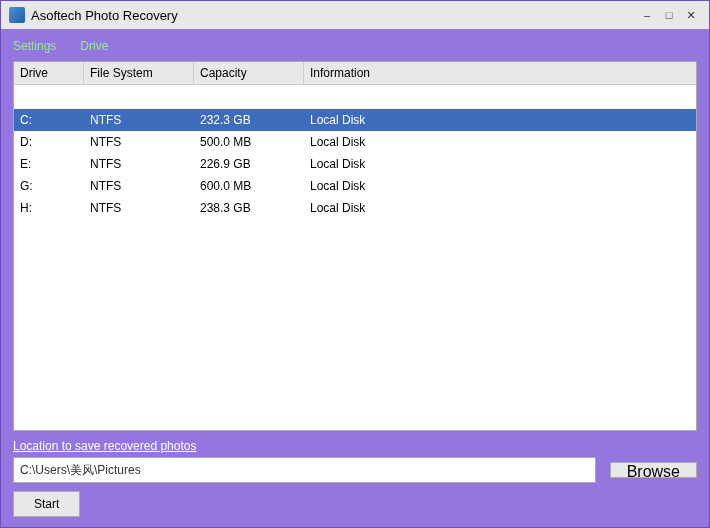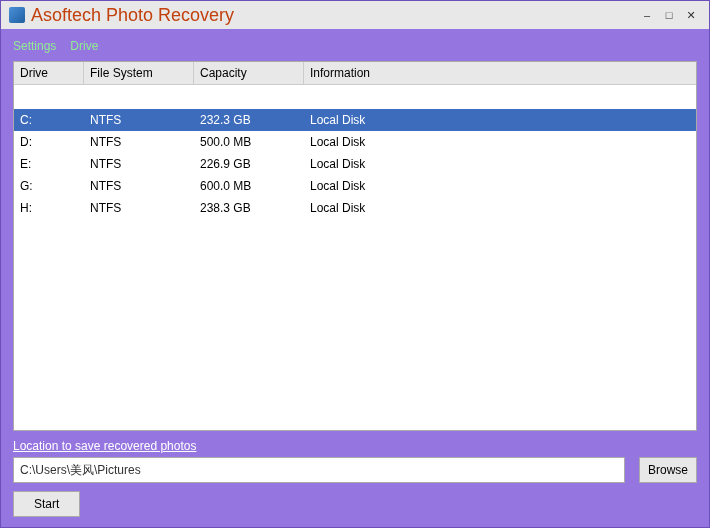--- a/index.html
+++ b/index.html
@@ -33,22 +33,22 @@
     .title-bar-icon {
       width: 16px;
       height: 16px;
       margin-right: 6px;
       background: linear-gradient(135deg, #4a90d9, #2060a0);
       border-radius: 2px;
       flex-shrink: 0;
     }
     .title-bar-text {
       flex: 1;
-      font-size: 18px;
-      color: #c2410c;
+      font-size: 13px;
+      color: #000000;
     }
     .title-bar-controls {
       display: flex;
       gap: 2px;
     }
     .title-bar-btn {
       width: 20px;
       height: 18px;
       background: transparent;
       border: none;
@@ -87,21 +87,21 @@
       border: 1px solid #c0a0f0;
       background: transparent;
       color: #ffffaa;
       padding: 3px 14px;
       cursor: pointer;
       font-size: 12px;
       border-radius: 2px;
     }
     .top-bar-right {
       display: flex;
-      gap: 14px;
+      gap: 24px;
     }
     .link-btn {
       background: none;
       border: none;
       color: #90ee90;
       cursor: pointer;
       font-size: 12px;
       text-decoration: none;
     }
 
@@ -167,26 +167,26 @@
     .save-location-input {
       flex: 1;
       height: 26px;
       border: 1px solid #aaa;
       background: white;
       padding: 0 6px;
       font-size: 12px;
       color: #333;
     }
     .browse-btn {
-      height: 26px;
-      padding: 0 8px;
-      border: 1px solid #aaa;
-      background: #e8e8e8;
-      cursor: pointer;
-      font-size: 12px;
+      height: 16px;
+      padding: 0 16px;
+      border: 1px solid #aaa;
+      background: #e8e8e8;
+      cursor: pointer;
+      font-size: 16px;
       white-space: nowrap;
     }
 
     .start-row {
       margin-top: 8px;
     }
     .start-btn {
       height: 26px;
       padding: 0 20px;
       border: 1px solid #aaa;

